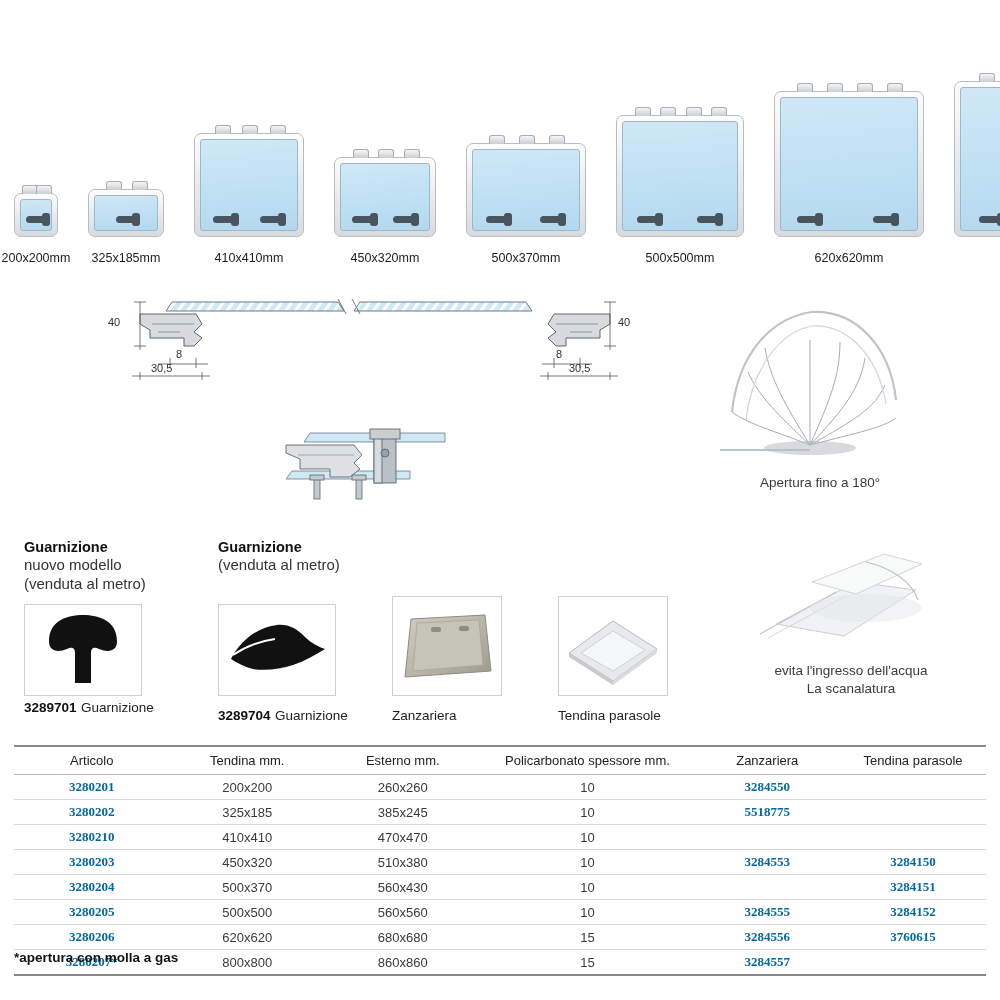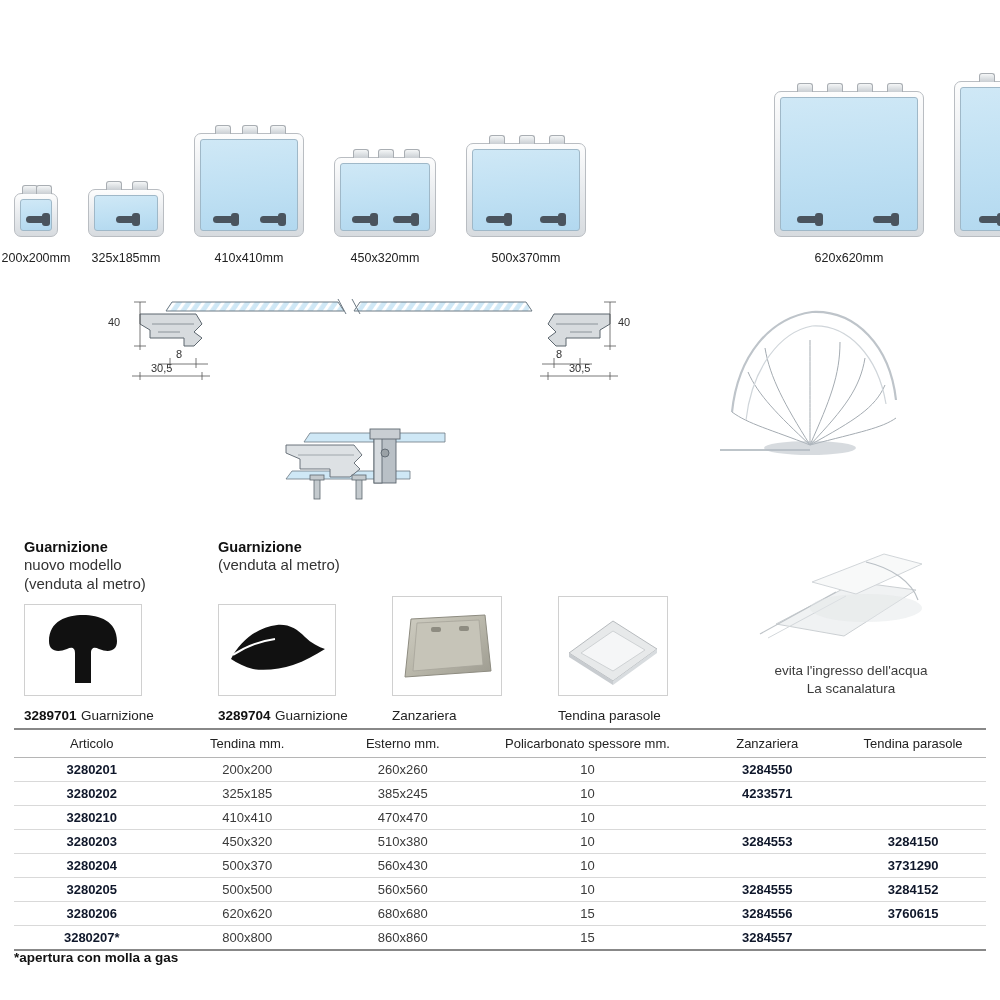--- a/index.html
+++ b/index.html
@@ -171,21 +171,21 @@
     font-size: 13.5px;
     color: #3b3b3b;
     line-height: 1.35;
     text-align: center;
   }
 
   
   .table-wrap {
     position: absolute;
     left: 14px;
-    top: 728px;
+    top: 745px;
     width: 972px;
   }
   table.spec {
     width: 100%;
     border-collapse: collapse;
     font-size: 13px;
   }
   table.spec thead th {
     background: #ffffff;
     border-top: 2px solid #888;
@@ -199,21 +199,22 @@
     border-bottom: 1px solid #d9d9d9;
     padding: 4px 4px;
     text-align: center;
     color: #3a3a3a;
   }
   table.spec tbody tr:last-child td {
     border-bottom: 2px solid #888;
   }
   table.spec tbody td.code {
     font-weight: bold;
-    color: #0f172a;
+    color: #0369a1;
+    font-family: Liberation Serif, serif;
   }
   .footnote {
     position: absolute;
     left: 14px;
     top: 950px;
     font-size: 13.5px;
     font-weight: bold;
     color: #111;
   }
 </style>
@@ -269,20 +270,33 @@
       <div class="hatch-frame" style="width: 120px; height: 94px;">
         <div class="hinge" style="left: 22px;"></div>
         <div class="hinge" style="left: 52px;"></div>
         <div class="hinge" style="left: 82px;"></div>
         <div class="hatch-inner">
           <div class="latch" style="left: 12%;"></div>
           <div class="latch" style="right: 16%;"></div>
         </div>
       </div>
       <div class="hatch-caption">500x370mm</div>
+    </div>
+    <div class="hatch" style="left: 616px;">
+      <div class="hatch-frame" style="width: 128px; height: 122px;">
+        <div class="hinge" style="left: 17.6px;"></div>
+        <div class="hinge" style="left: 43.2px;"></div>
+        <div class="hinge" style="left: 68.8px;"></div>
+        <div class="hinge" style="left: 94.4px;"></div>
+        <div class="hatch-inner">
+          <div class="latch" style="left: 12%;"></div>
+          <div class="latch" style="right: 16%;"></div>
+        </div>
+      </div>
+      <div class="hatch-caption">500x500mm</div>
     </div>
     <div class="hatch" style="left: 774px;">
       <div class="hatch-frame" style="width: 150px; height: 146px;">
         <div class="hinge" style="left: 22px;"></div>
         <div class="hinge" style="left: 52px;"></div>
         <div class="hinge" style="left: 82px;"></div>
         <div class="hinge" style="left: 112px;"></div>
         <div class="hatch-inner">
           <div class="latch" style="left: 12%;"></div>
           <div class="latch" style="right: 16%;"></div>
@@ -405,34 +419,35 @@
         <path d="M150,165 C200,152 222,148 236,138"></path>
         <path d="M150,165 C125,125 110,98 105,68"></path>
         <path d="M150,165 C118,135 98,115 88,92"></path>
         <path d="M150,165 C112,150 88,144 72,132"></path>
       </g>
       <path d="M72,132 C78,75 110,38 152,32 C196,30 230,66 236,120" stroke="#aeb6bd" stroke-width="2.2" fill="none"></path>
       <path d="M86,140 C92,88 120,52 152,46 C188,44 218,76 226,124" stroke="#c4cbd1" stroke-width="1.2" fill="none"></path>
     </g>
     <ellipse cx="150" cy="168" rx="46" ry="7" fill="#b7bec4" opacity="0.55"></ellipse>
   </svg>
+  <div class="fan-caption">Apertura fino a 180°</div>
 </div>
 
 <div class="acc-block">
 
   <div style="position:absolute; left:24px; top:0;">
     <div class="acc-title">Guarnizione</div>
     <div class="acc-sub">nuovo modello</div>
     <div class="acc-sub">(venduta al metro)</div>
     <div class="acc-swatch" style="margin-top:10px;width:118px;height:92px;">
       <svg width="116" height="90" viewBox="0 0 116 90">
         <path d="M24,36 C24,16 42,10 58,10 C74,10 92,16 92,36 C92,46 84,48 74,44 C70,42 66,42 66,48 L66,78 L50,78 L50,48 C50,42 46,42 42,44 C32,48 24,46 24,36 Z" fill="#111"></path>
       </svg>
     </div>
-    <div style="margin-top:10px;">
+    <div style="margin-top:2px;">
       <span class="acc-code">3289701</span>
       <span class="acc-label">Guarnizione</span>
     </div>
   </div>
 
   <div style="position:absolute; left:218px; top:0;">
     <div class="acc-title">Guarnizione</div>
     <div class="acc-sub">(venduta al metro)</div>
     <div class="acc-swatch" style="margin-top:29px;width:118px;height:92px;">
       <svg width="116" height="90" viewBox="0 0 116 90">
@@ -514,21 +529,21 @@
           <td>260x260</td>
           <td>10</td>
           <td class="code">3284550</td>
           <td class="code"></td>
         </tr>
         <tr>
           <td class="code">3280202</td>
           <td>325x185</td>
           <td>385x245</td>
           <td>10</td>
-          <td class="code">4233571</td>
+          <td class="code">5518775</td>
           <td class="code"></td>
         </tr>
         <tr>
           <td class="code">3280210</td>
           <td>410x410</td>
           <td>470x470</td>
           <td>10</td>
           <td class="code"></td>
           <td class="code"></td>
         </tr>
@@ -539,21 +554,21 @@
           <td>10</td>
           <td class="code">3284553</td>
           <td class="code">3284150</td>
         </tr>
         <tr>
           <td class="code">3280204</td>
           <td>500x370</td>
           <td>560x430</td>
           <td>10</td>
           <td class="code"></td>
-          <td class="code">3731290</td>
+          <td class="code">3284151</td>
         </tr>
         <tr>
           <td class="code">3280205</td>
           <td>500x500</td>
           <td>560x560</td>
           <td>10</td>
           <td class="code">3284555</td>
           <td class="code">3284152</td>
         </tr>
         <tr>

